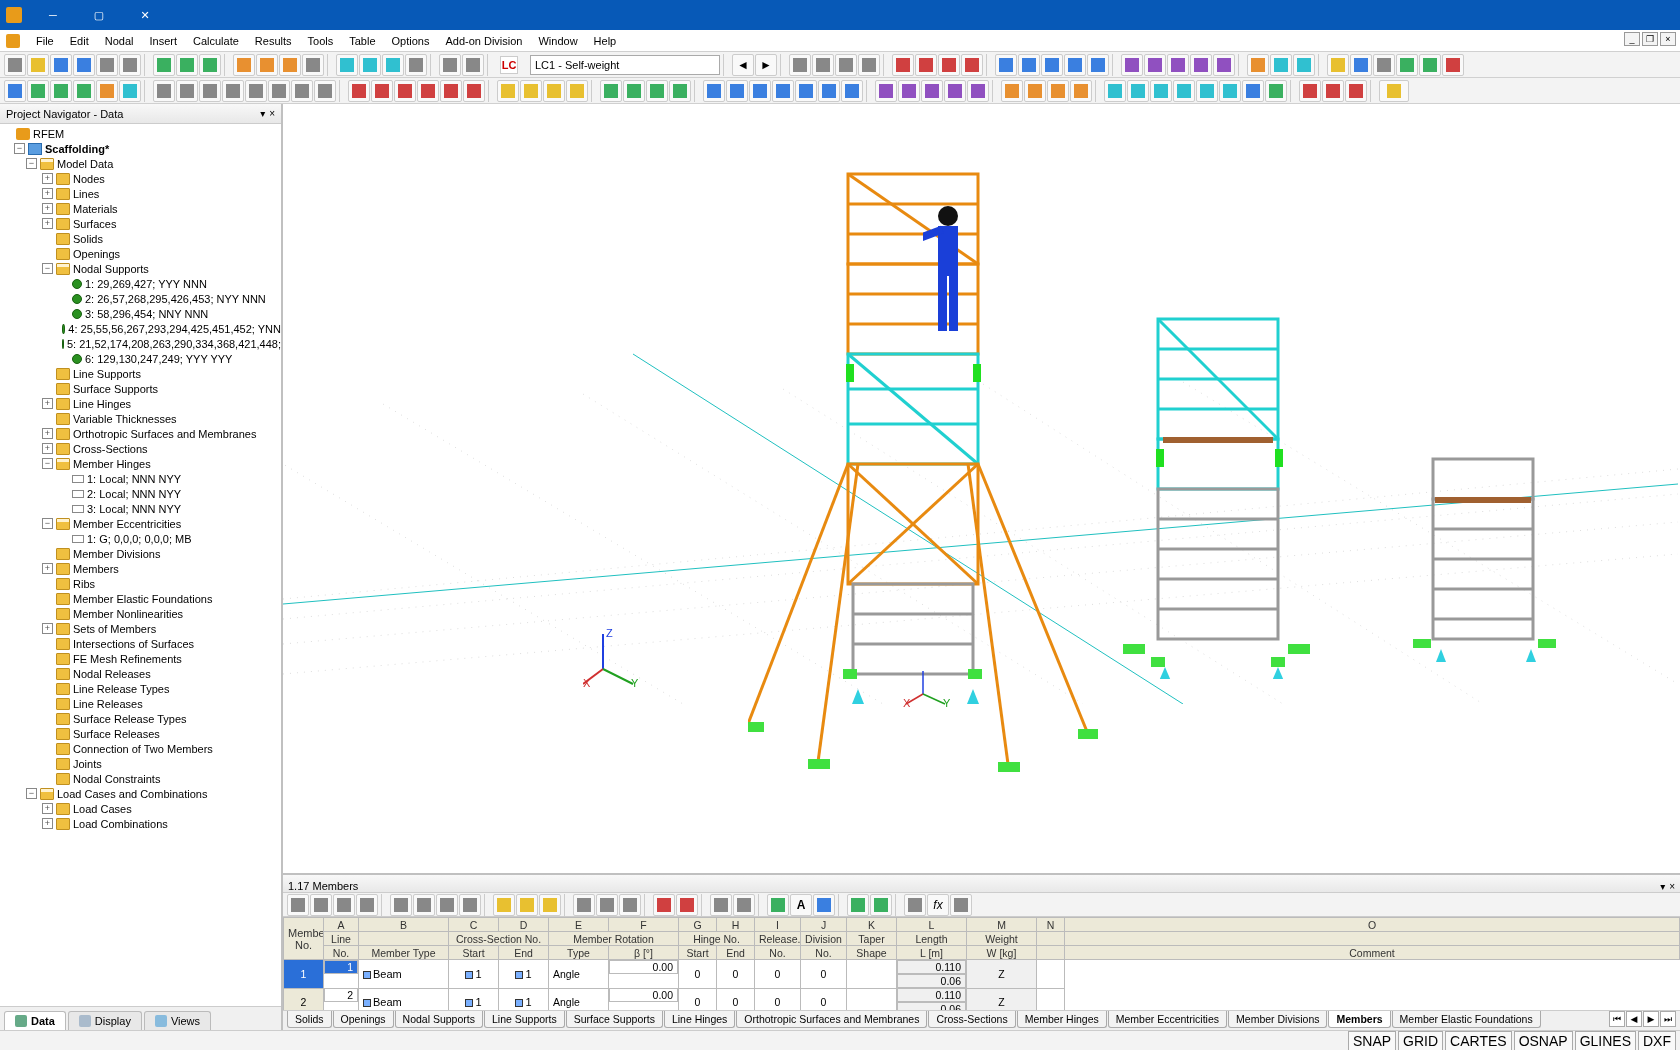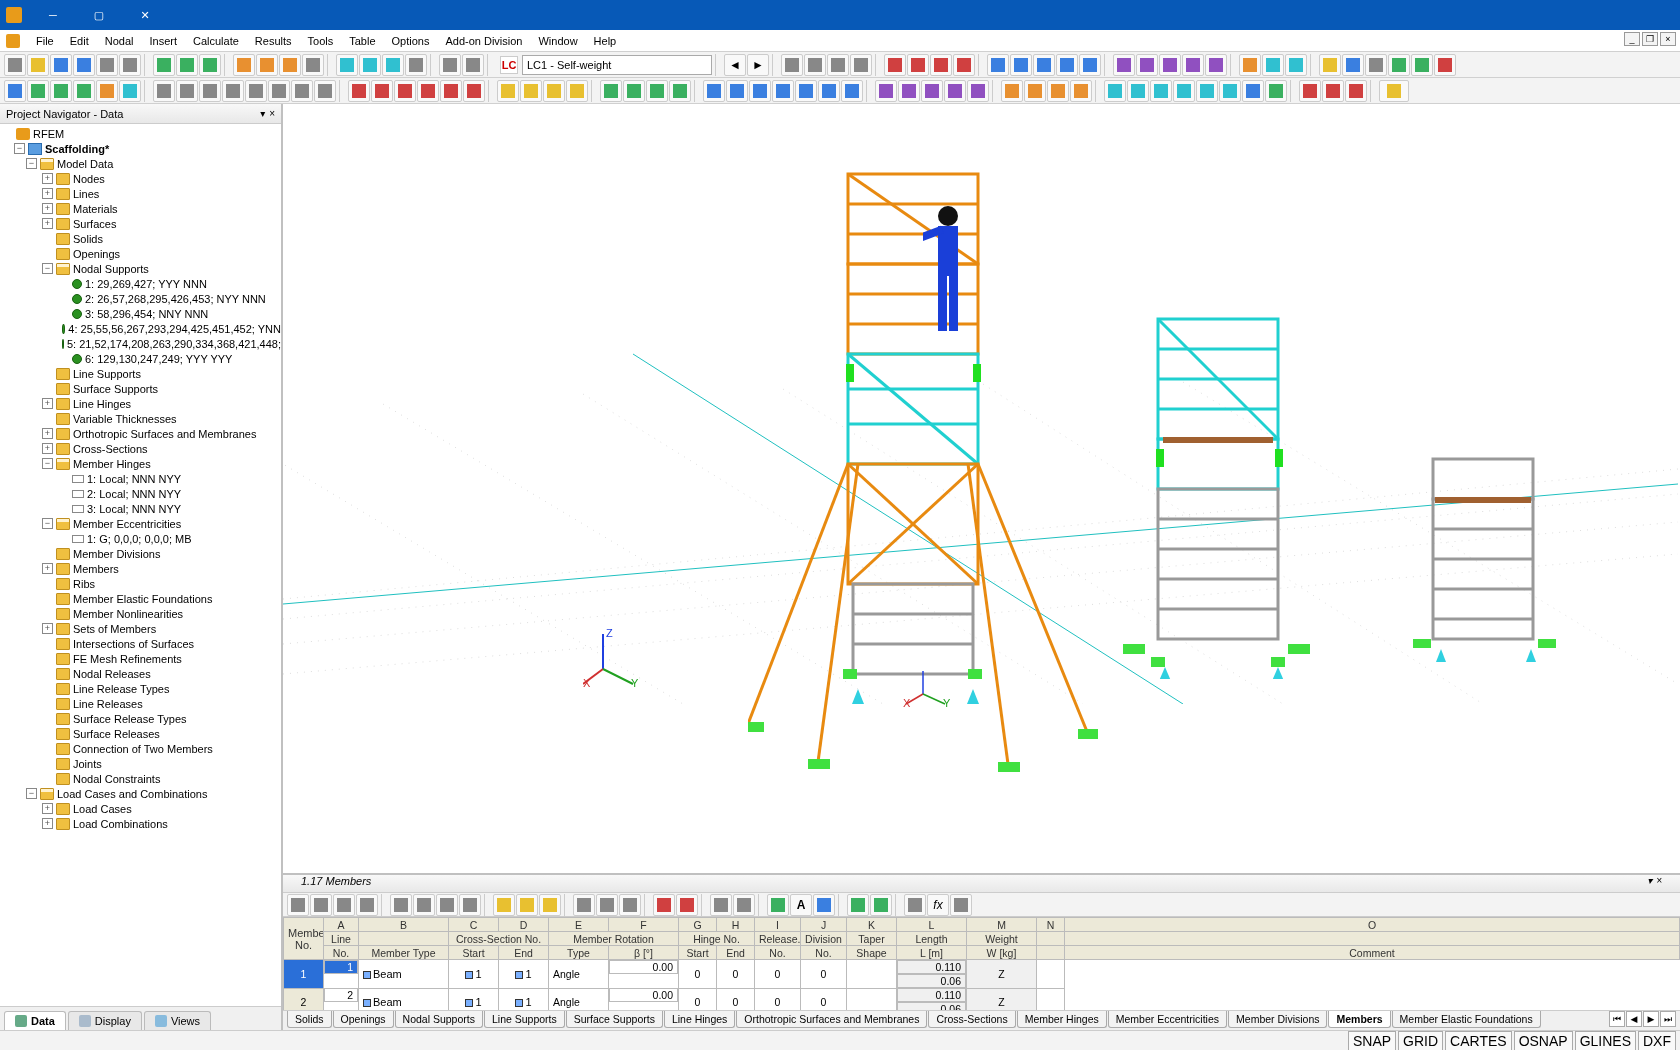--- a/index.html
+++ b/index.html
@@ -18,21 +18,21 @@
 .menubar .app-icon-sm { width: 14px; height: 14px; background: #e89b1a; border-radius: 2px; margin-right: 8px; }
 .menubar .menuitem { padding: 3px 8px; cursor: default; }
 .mdi-controls { position: absolute; right: 4px; top: 2px; display: flex; gap: 2px; }
 .mdi-controls span { width: 16px; height: 14px; border: 1px solid #999; background: #f4f4f4; display: flex; align-items: center; justify-content: center; font-size: 9px; }
 
 
 .toolbar-row { height: 26px; background: #f3f3f3; border-bottom: 1px solid #d0d0d0; display: flex; align-items: center; padding: 0 4px; gap: 1px; }
 .tbtn { width: 22px; height: 22px; background: #f9f9f9; border: 1px solid #ccc; border-radius: 2px; display: flex; align-items: center; justify-content: center; font-size: 12px; }
 .tbtn.w { width: 30px; }
 .tsep { width: 6px; height: 22px; border-left: 1px solid #ccc; margin: 0 2px; }
-.loadcase-wrap { display: flex; align-items: center; gap: 4px; margin-left: 4px; }
+.loadcase-wrap { display: flex; align-items: center; gap: 12px; margin-left: 4px; }
 .loadcase-icon { width:18px; height:18px; border:1px solid #ccc; background:#fff; display:flex; align-items:center; justify-content:center; color:#c00; font-weight:bold; font-size:9px;}
 .loadcase-input { width: 190px; height: 20px; border: 1px solid #aaa; padding: 0 4px; background: #fff; }
 
 
 .main { flex: 1; display: flex; min-height: 0; }
 
 
 .nav-panel { width: 283px; border-right: 2px solid #c0c0c0; display: flex; flex-direction: column; background: #fff; }
 .nav-title { height: 20px; background: linear-gradient(#f8f8f8,#e8e8e8); border-bottom: 1px solid #ccc; display: flex; align-items: center; padding: 0 6px; font-size: 11px; }
 .nav-title .spacer { flex:1; }
@@ -62,21 +62,21 @@
 
 .viewport { flex: 1; background: #fff; position: relative; overflow: hidden; border-bottom: 2px solid #c0c0c0; }
 .grid-svg { position:absolute; inset:0; }
 .axes { position:absolute; left:300px; top:525px; }
 .axes-sm { position:absolute; left:620px; top:565px; }
 .person { position:absolute; left:640px; top:100px; }
 .scaff { position:absolute; }
 
 
 .table-panel { height: 155px; background: #fff; display: flex; flex-direction: column; }
-.table-title { height: 18px; background: linear-gradient(#f8f8f8,#e8e8e8); border-bottom: 1px solid #ccc; padding: 0 18px; display:flex; align-items:flex-start; font-size:11px;font-style:italic;}
+.table-title { height: 18px; background: linear-gradient(#f8f8f8,#e8e8e8); border-bottom: 1px solid #ccc; padding: 0 5px; display:flex; align-items:flex-end; font-size:11px;}
 .table-title .spacer{flex:1;}
 .table-toolbar { height: 24px; background: #f3f3f3; border-bottom: 1px solid #ccc; display:flex; align-items:center; padding: 0 4px; gap:1px;}
 .grid-wrap { flex:1; overflow: hidden; }
 table.data { border-collapse: collapse; width: 100%; table-layout: fixed; }
 table.data th, table.data td { border: 1px solid #bbb; padding: 0 4px; height: 14px; font-size: 10.5px; text-align: center; background:#fff; overflow:hidden; white-space:nowrap;}
 table.data th { background: #ece9d8; font-weight: normal; }
 table.data th.colh { background: #ece9d8; color:#333; }
 table.data td.rowh { background: #ece9d8; }
 table.data td.sel { background: #2a6fd8; color:#fff; }
 table.data td.right { text-align: right; }

